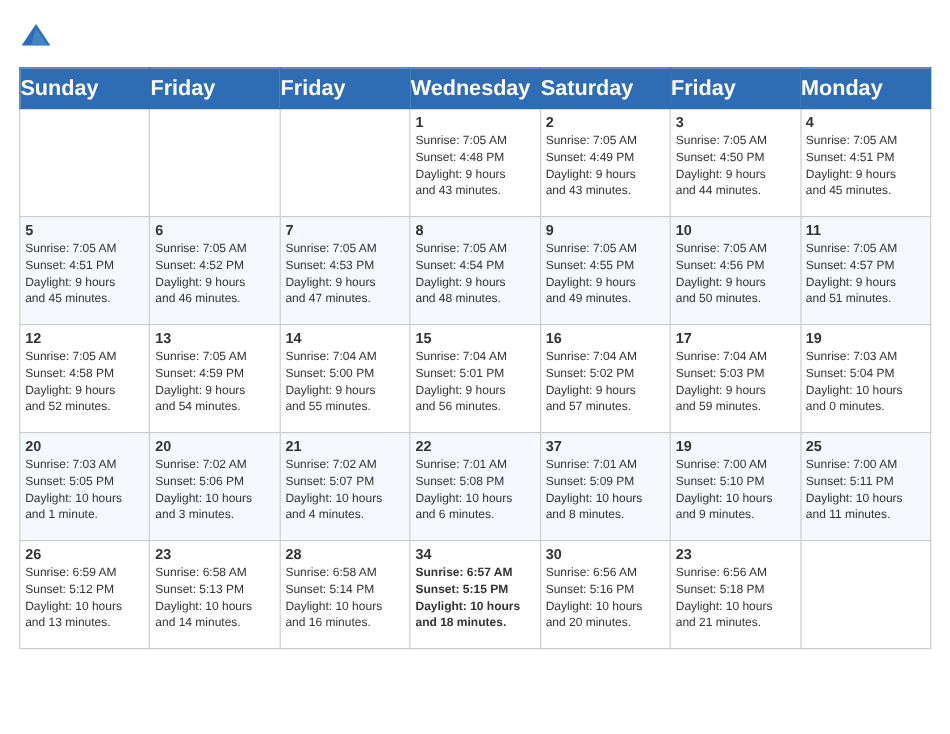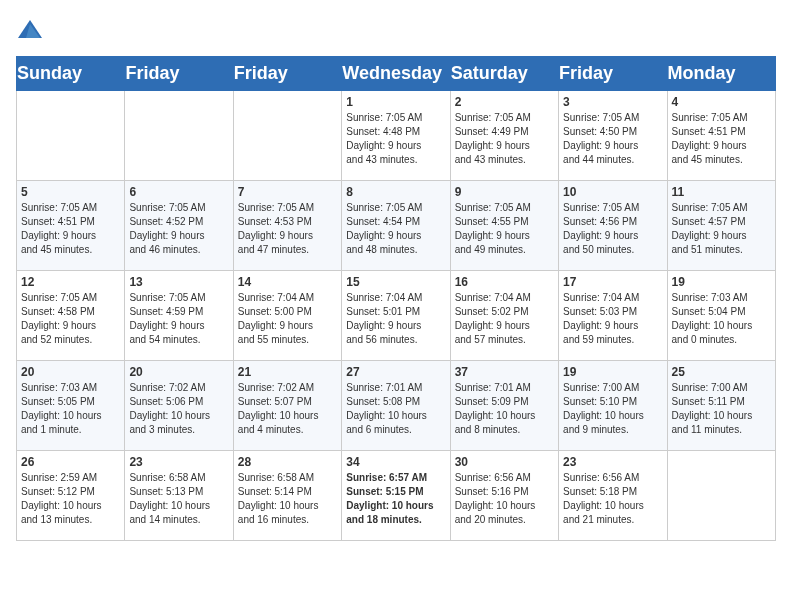--- a/index.html
+++ b/index.html
@@ -274,21 +274,21 @@
 and 3 minutes.</div>
         </td>
         <td>
           <span class="day-number">21</span>
           <div class="day-info" style="white-space: pre-line;">Sunrise: 7:02 AM
 Sunset: 5:07 PM
 Daylight: 10 hours
 and 4 minutes.</div>
         </td>
         <td>
-          <span class="day-number">27</span>
+          <span class="day-number">22</span>
           <div class="day-info" style="white-space: pre-line;">Sunrise: 7:01 AM
 Sunset: 5:08 PM
 Daylight: 10 hours
 and 6 minutes.</div>
         </td>
         <td>
           <span class="day-number">37</span>
           <div class="day-info" style="white-space: pre-line;">Sunrise: 7:01 AM
 Sunset: 5:09 PM
 Daylight: 10 hours
@@ -305,21 +305,21 @@
           <span class="day-number">25</span>
           <div class="day-info" style="white-space: pre-line;">Sunrise: 7:00 AM
 Sunset: 5:11 PM
 Daylight: 10 hours
 and 11 minutes.</div>
         </td>
       </tr>
       <tr>
         <td>
           <span class="day-number">26</span>
-          <div class="day-info" style="white-space: pre-line;">Sunrise: 2:59 AM
+          <div class="day-info" style="white-space: pre-line;">Sunrise: 6:59 AM
 Sunset: 5:12 PM
 Daylight: 10 hours
 and 13 minutes.</div>
         </td>
         <td>
           <span class="day-number">23</span>
           <div class="day-info" style="white-space: pre-line;">Sunrise: 6:58 AM
 Sunset: 5:13 PM
 Daylight: 10 hours
 and 14 minutes.</div>

